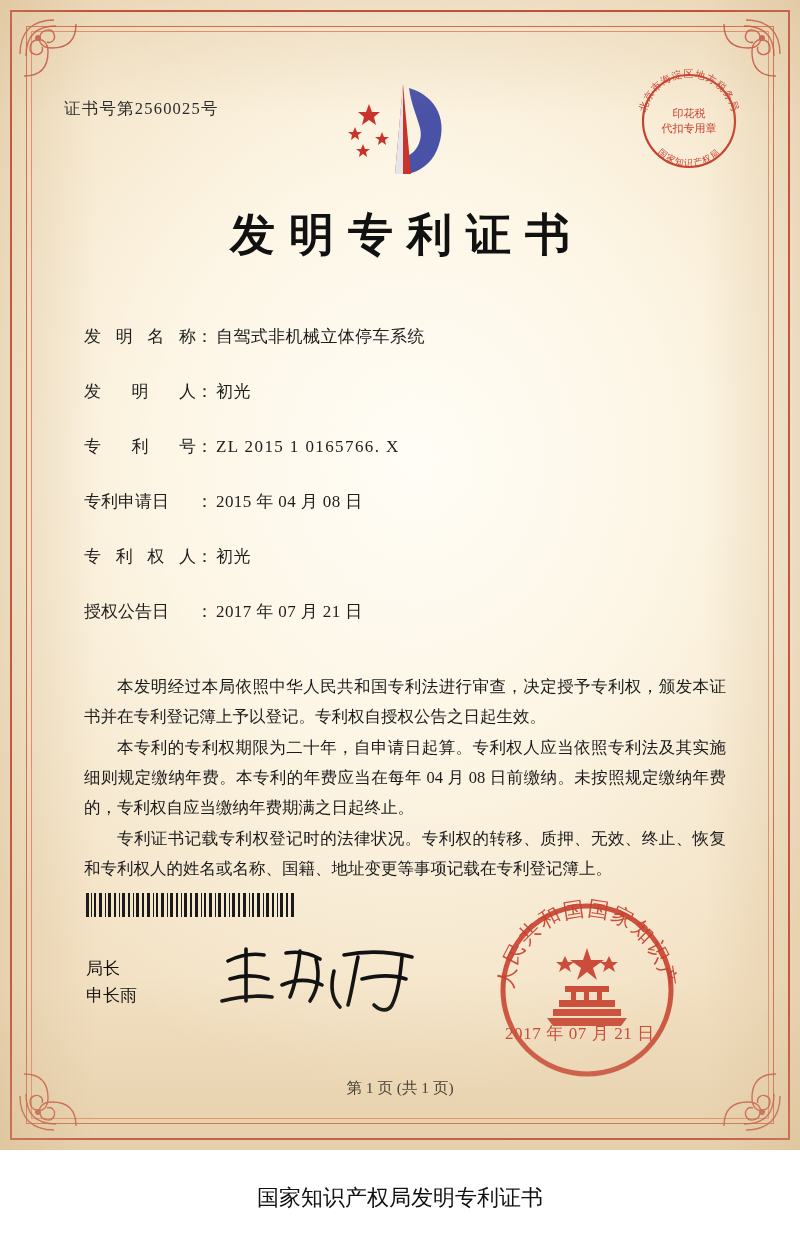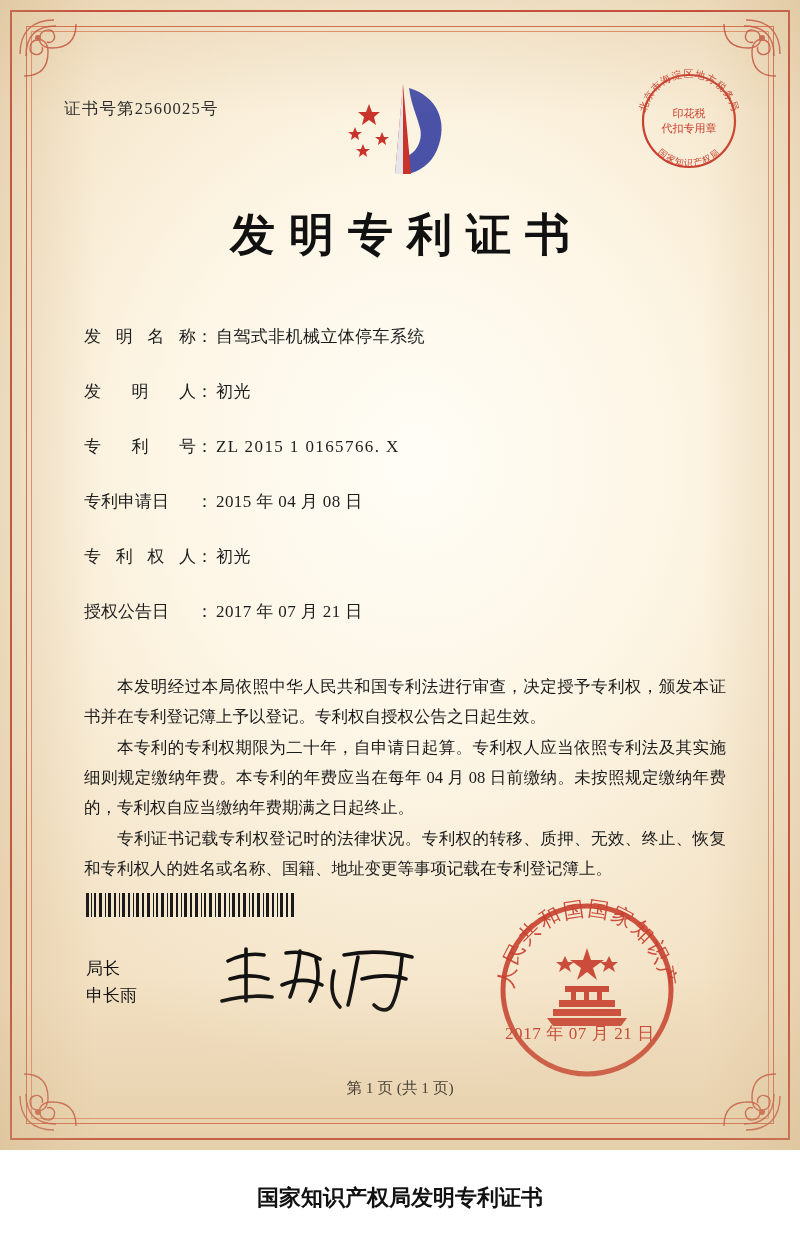--- a/index.html
+++ b/index.html
@@ -216,21 +216,21 @@
     color: #222;
   }
 
   
   .caption {
     position: absolute;
     left: 0; right: 0;
     top: 1183px;
     text-align: center;
     font-size: 22px;
-    font-weight: bold;
+    font-weight: normal;
     color: #111;
     font-family: "DejaVu Serif", "Liberation Serif", serif;
   }
 </style>
 </head>
 <body>
 
 <div id="certificate">
 
   <div class="frame-outer"></div>

